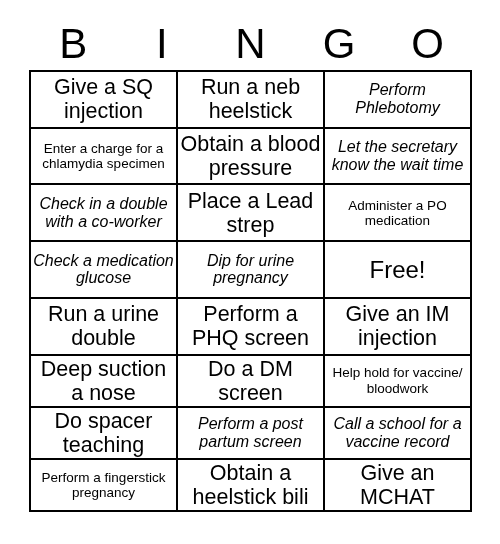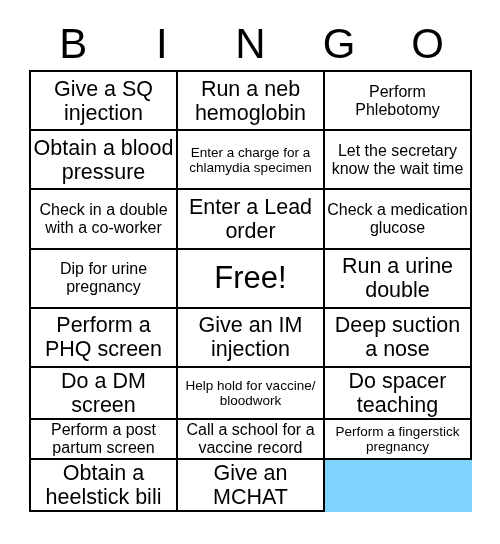--- a/index.html
+++ b/index.html
@@ -75,23 +75,23 @@
 
   .cell-text {
     display: block;
     width: 100%;
     line-height: 1.12;
     word-wrap: break-word;
     hyphens: none;
   }
 
   
-  .sz-xl  { font-size: 31px; line-height: 1.05; }
+  .sz-xl  { font-size: 24px; line-height: 1.05; }
   .sz-lg  { font-size: 21.5px; }
-  .sz-sm  { font-size: 16px; }
+  .sz-sm  { font-size: 16px; font-style: italic; }
   .sz-xs  { font-size: 13.5px; }
 </style>
 </head>
 <body>
 
 <div class="card">
 
   <div class="header-row">
     <div class="header-cell">B</div>
     <div class="header-cell">I</div>
@@ -99,40 +99,43 @@
     <div class="header-cell">G</div>
     <div class="header-cell">O</div>
   </div>
 
   <div class="grid">
 
     <div class="cell">
         <span class="cell-text sz-lg">Give a SQ injection</span>
       </div>
     <div class="cell">
-        <span class="cell-text sz-lg">Run a neb hemoglobin</span>
+        <span class="cell-text sz-lg">Run a neb heelstick</span>
       </div>
     <div class="cell">
         <span class="cell-text sz-sm">Perform Phlebotomy</span>
       </div>
     <div class="cell">
-        <span class="cell-text sz-lg">Obtain a blood pressure</span>
+        <span class="cell-text sz-xs">Enter a charge for a chlamydia specimen</span>
       </div>
     <div class="cell">
-        <span class="cell-text sz-xs">Enter a charge for a chlamydia specimen</span>
+        <span class="cell-text sz-lg">Obtain a blood pressure</span>
       </div>
 
     <div class="cell">
         <span class="cell-text sz-sm">Let the secretary know the wait time</span>
       </div>
     <div class="cell">
         <span class="cell-text sz-sm">Check in a double with a co-worker</span>
       </div>
     <div class="cell">
-        <span class="cell-text sz-lg">Enter a Lead order</span>
+        <span class="cell-text sz-lg">Place a Lead strep</span>
+      </div>
+    <div class="cell">
+        <span class="cell-text sz-xs">Administer a PO medication</span>
       </div>
 
     <div class="cell">
         <span class="cell-text sz-sm">Check a medication glucose</span>
       </div>
     <div class="cell">
         <span class="cell-text sz-sm">Dip for urine pregnancy</span>
       </div>
     <div class="cell">
         <span class="cell-text sz-xl">Free!</span>

